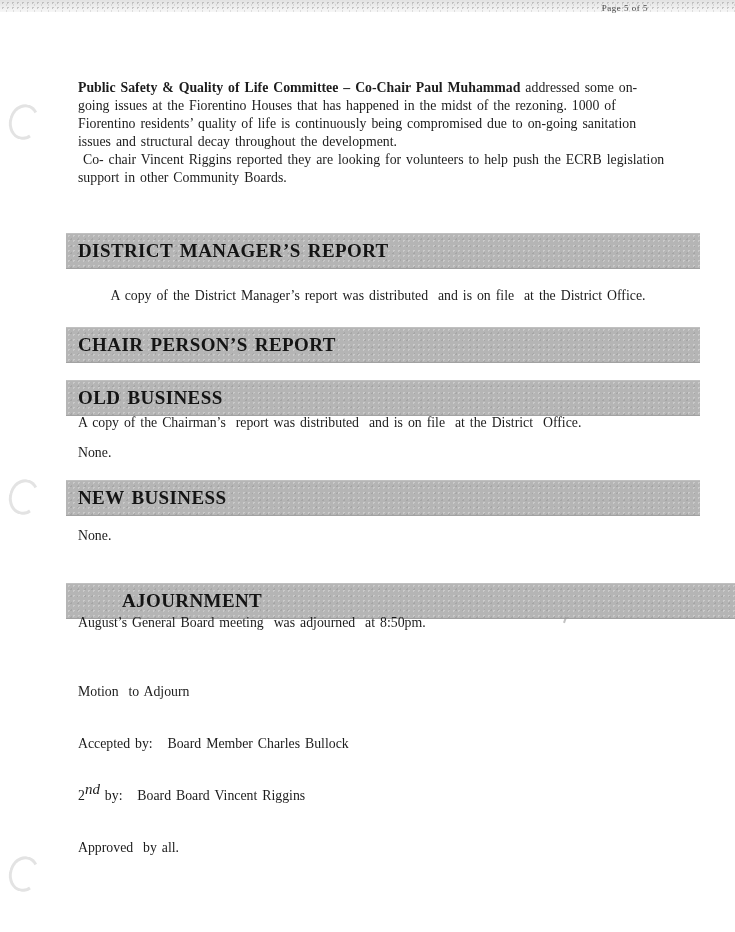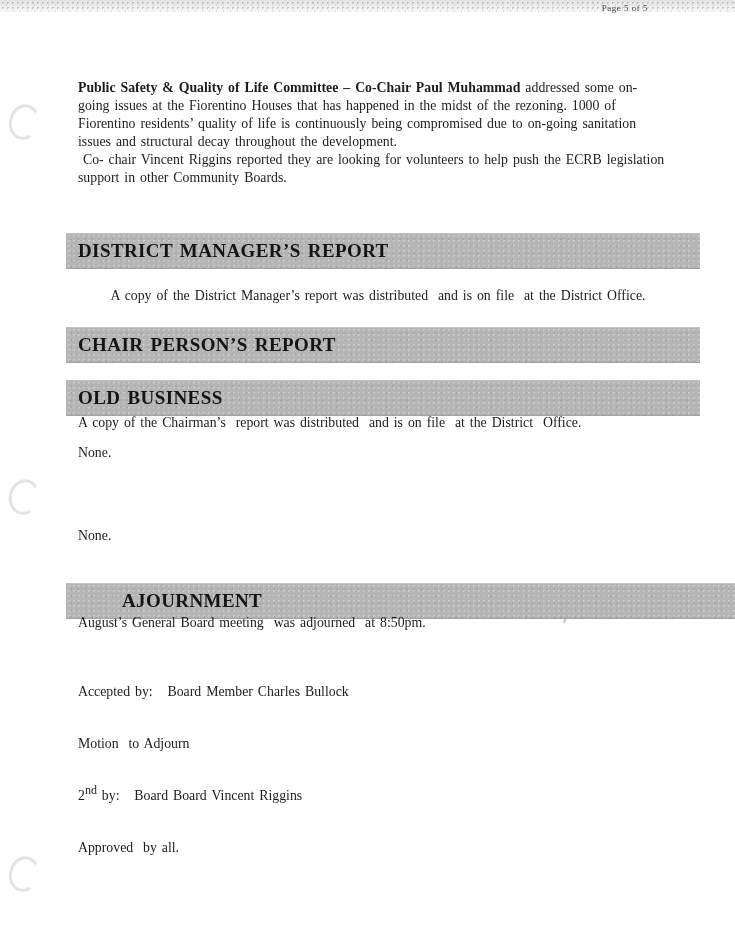--- a/index.html
+++ b/index.html
@@ -96,23 +96,24 @@
     position: absolute;
     left: 78px;
     top: 648px;
     width: 500px;
     font-size: 13.8px;
     line-height: 17.4px;
     word-spacing: 1.5px;
     white-space: pre-wrap;
   }
   .adjourn-block sup {
-    font-size: 12px;
+    font-size: 15px;
     vertical-align: super;
     line-height: 0;
+    font-style: italic;
   }
   
   .punch {
     position: absolute;
     left: 9px;
     width: 24px;
     height: 30px;
     border: 3px solid #dadada;
     border-right-color: transparent;
     border-radius: 50%;
@@ -152,30 +153,33 @@
   <div class="section-bar bar-2">
     <span class="section-heading">CHAIR PERSON’S REPORT</span>
   </div>
   <div class="section-body body-2">A copy of the Chairman’s  report was distributed  and is on file  at the District  Office.</div>
 
   <div class="section-bar bar-3">
     <span class="section-heading">OLD BUSINESS</span>
   </div>
   <div class="section-body body-3">None.</div>
 
+  <div class="section-bar bar-4">
+    <span class="section-heading">NEW BUSINESS</span>
+  </div>
   <div class="section-body body-4">None.</div>
 
   <div class="section-bar bar-5">
     <span class="section-heading">AJOURNMENT</span>
   </div>
   <div class="section-body body-5">August’s General Board meeting  was adjourned  at 8:50pm.</div>
 
   <div class="adjourn-block">
+    <div>Motion  to Adjourn</div>
     <div>Accepted by:   Board Member Charles Bullock</div>
-    <div>Motion  to Adjourn</div>
     <div><span>2</span><sup>nd</sup><span> by:   Board Board Vincent Riggins</span></div>
     <div>Approved  by all.</div>
   </div>
 
   <div class="punch punch-1"></div>
   <div class="punch punch-2"></div>
   <div class="punch punch-3"></div>
   <div class="tick-artifact"></div>
 
 </div>

